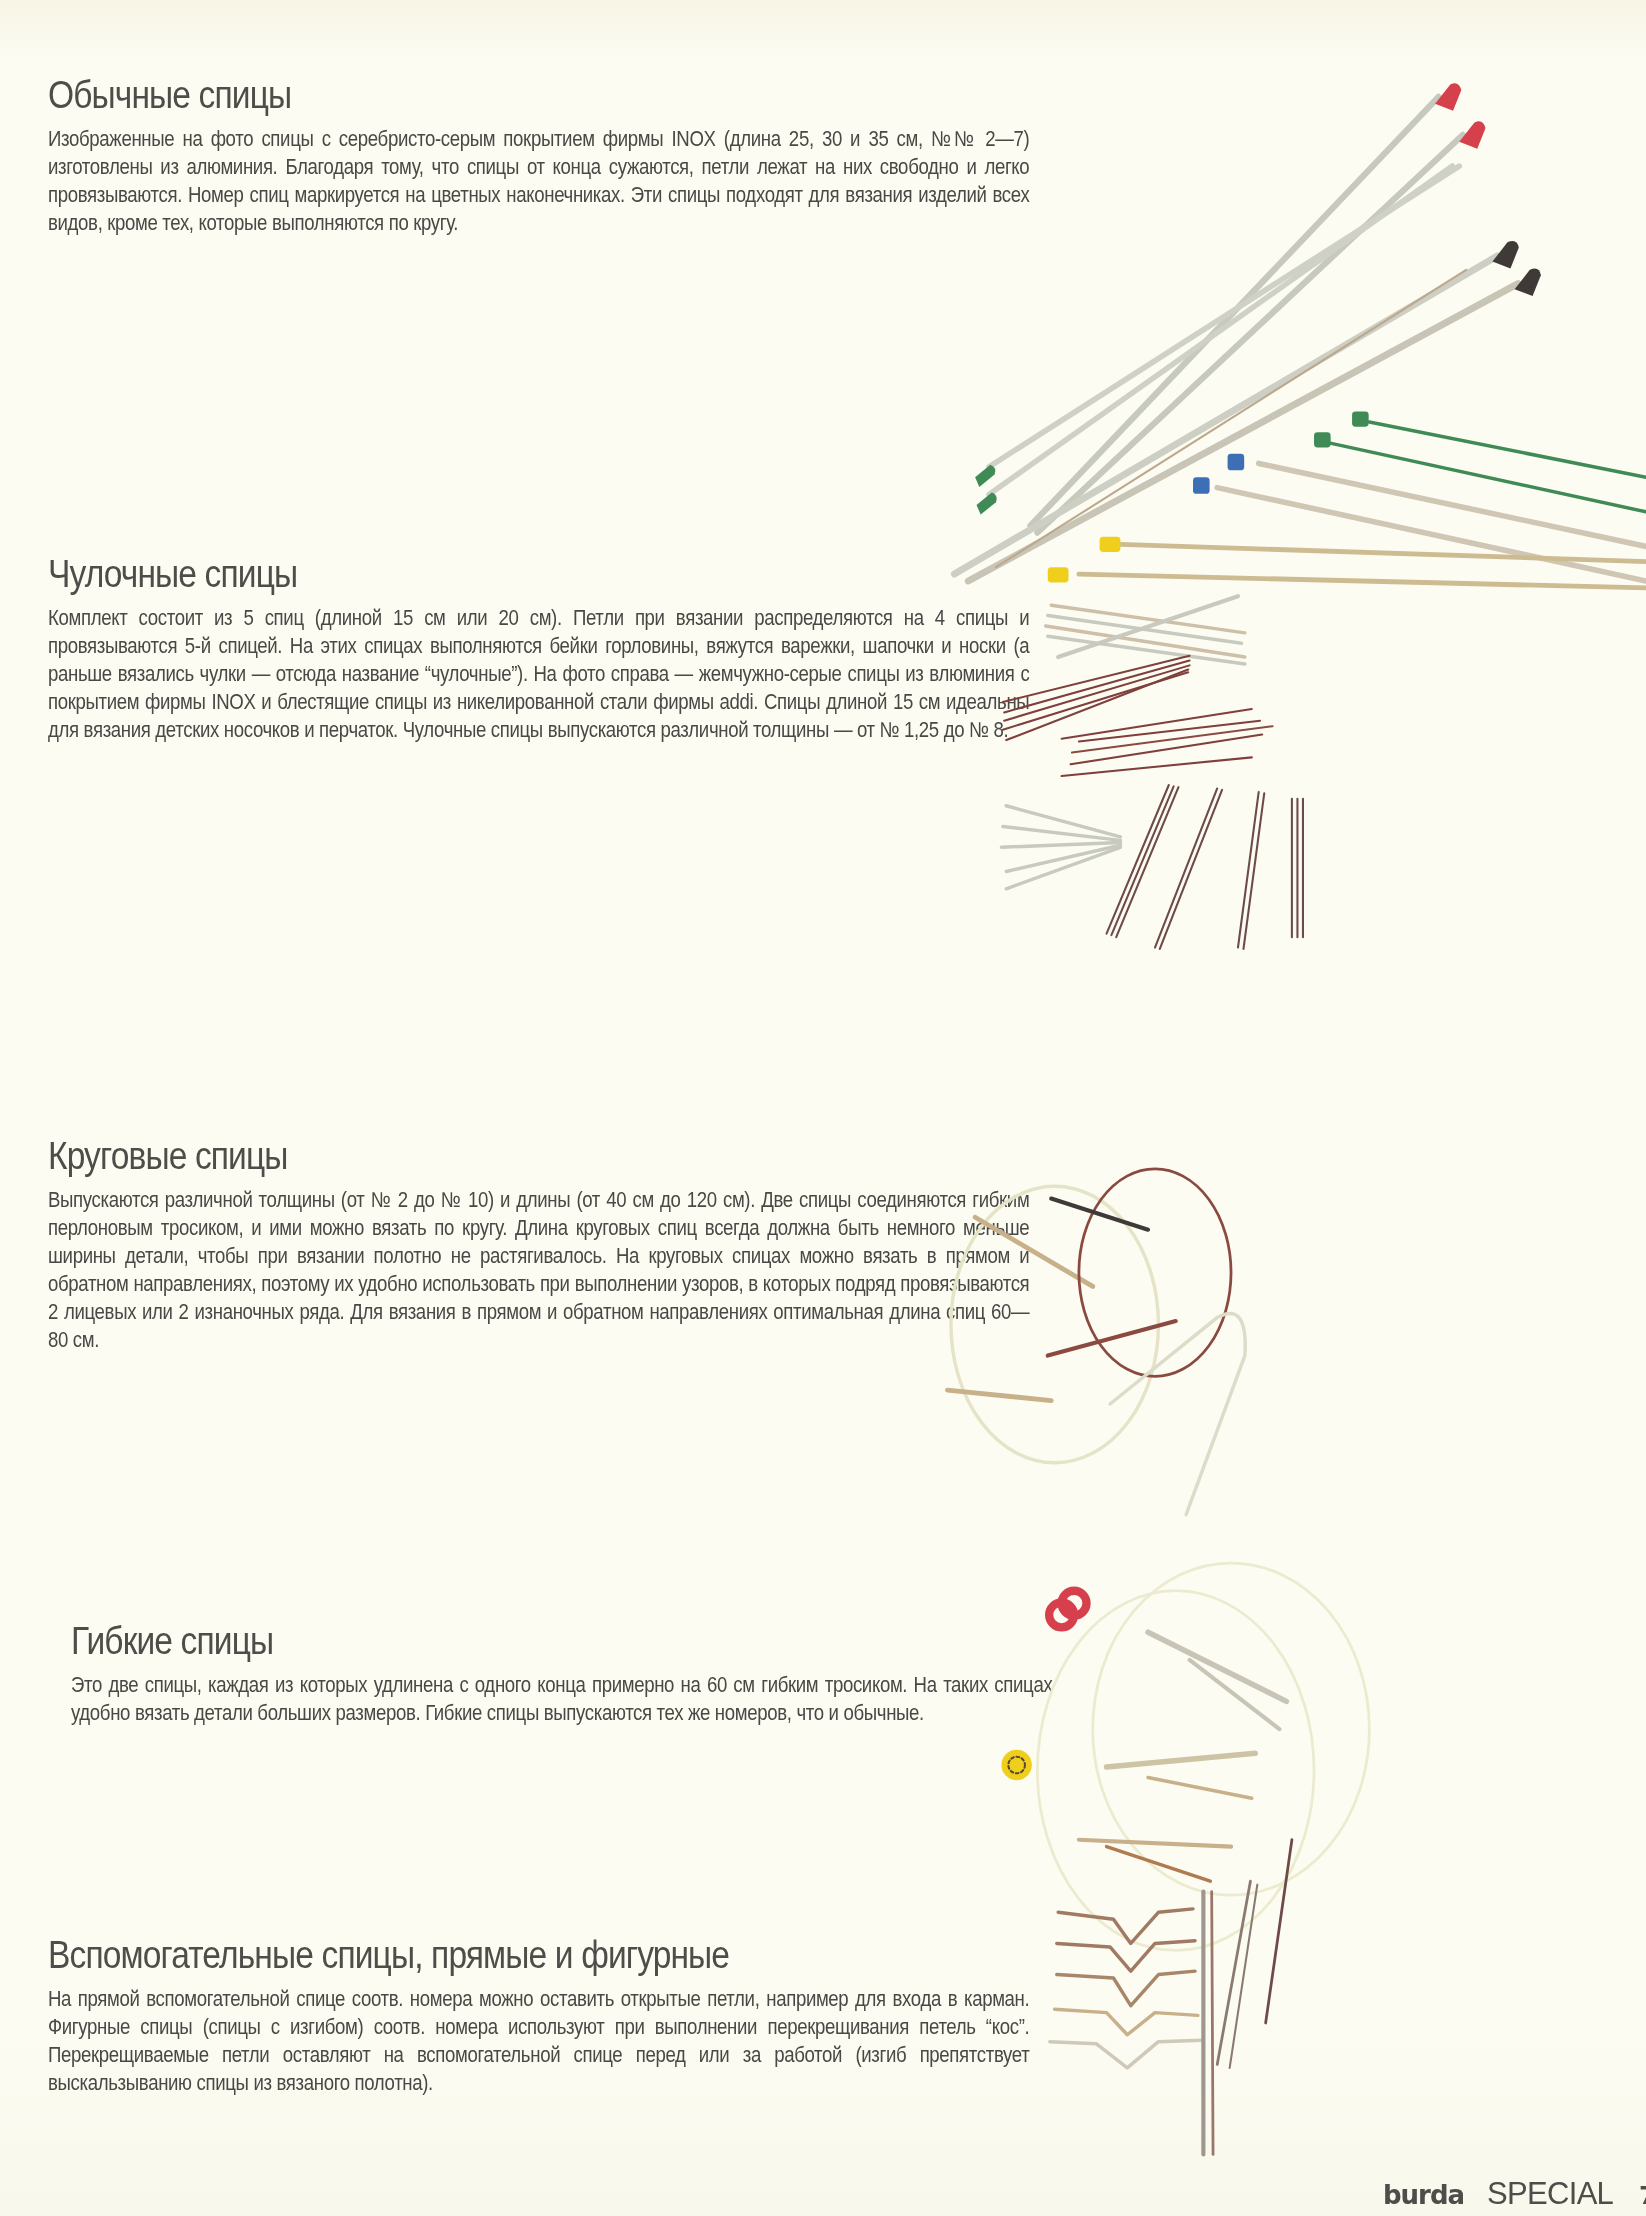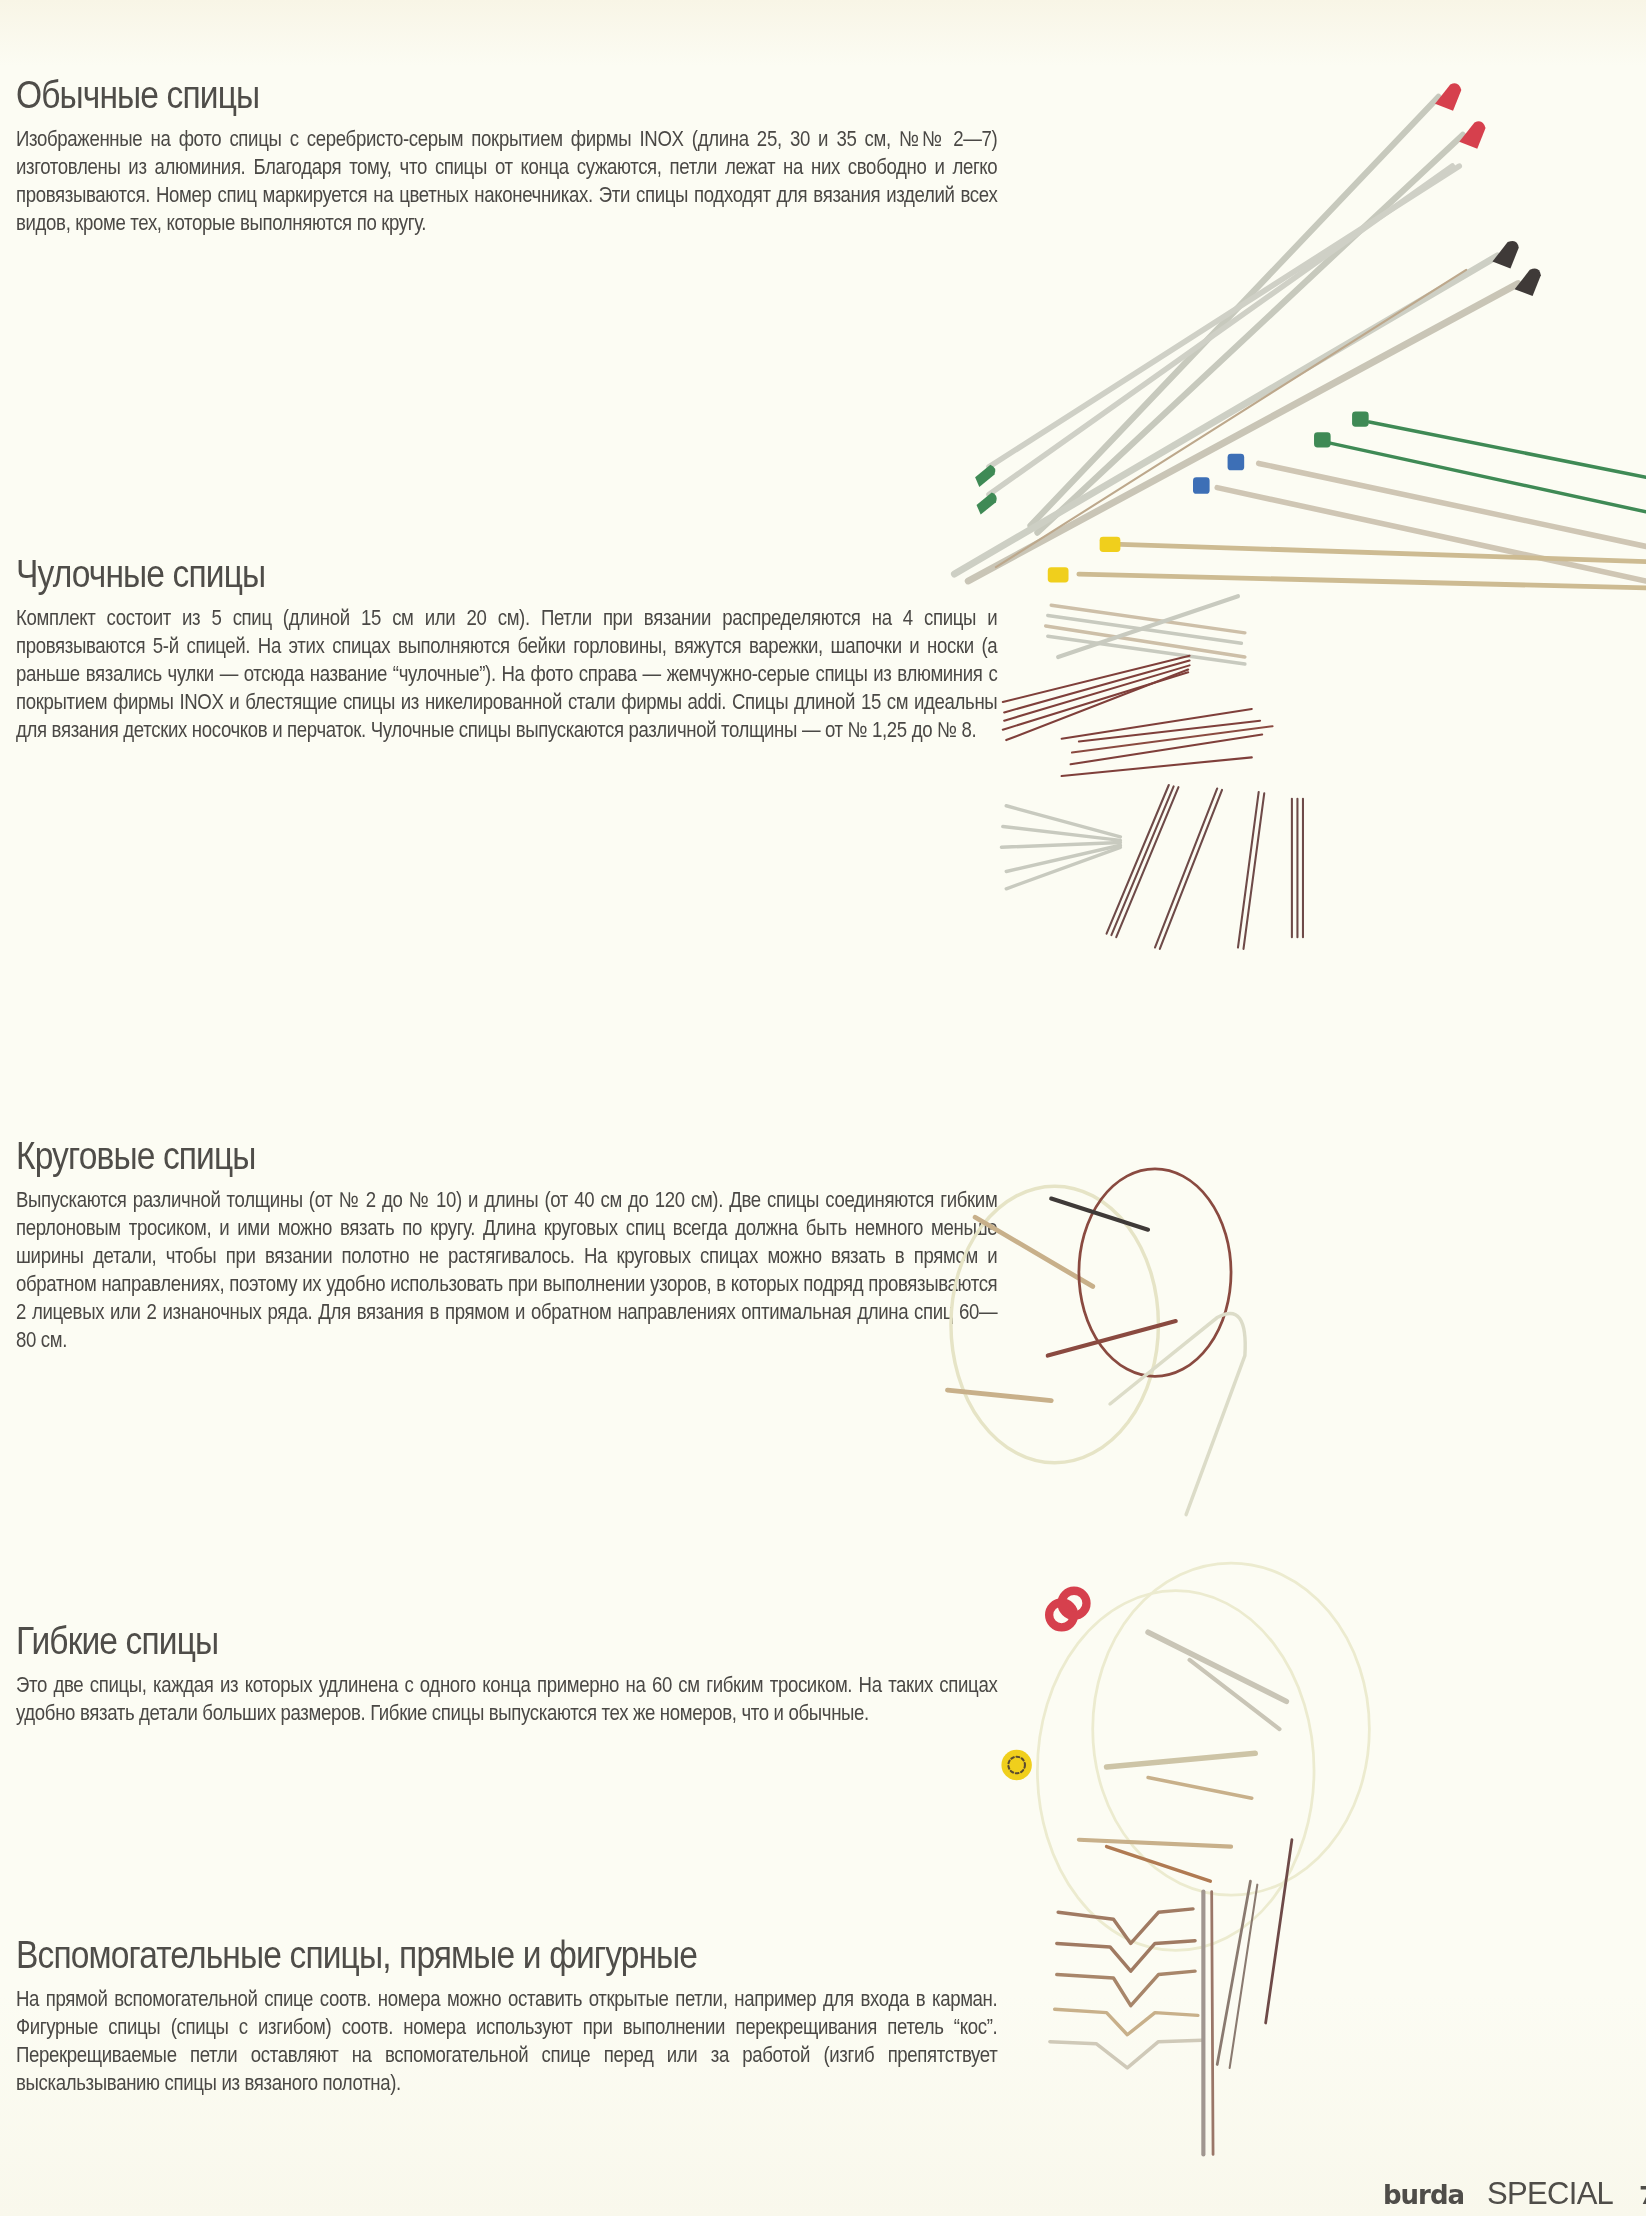--- a/index.html
+++ b/index.html
@@ -9,21 +9,21 @@
     position: relative;
     overflow: hidden;
     font-family: "Liberation Sans", "DejaVu Sans", sans-serif;
     color: #4a4845;
   }
   .page-tint {
     position: absolute; inset: 0;
     background: linear-gradient(180deg, #f8f5e6 0%, #fcfcf3 3%, #fcfcf3 90%, #f9f8ec 100%);
   }
   .section {
-    position: absolute; left: 16px; width: 982px;
+    position: absolute; left: 48px; width: 982px;
   }
   .section h2 {
     margin: 0 0 8.3px 0;
     font-weight: normal;
     font-size: 39px;
     letter-spacing: -1px;
     color: #4f4d49;
     transform: scaleX(0.86);
     transform-origin: left top;
     white-space: nowrap;
@@ -35,21 +35,21 @@
     color: #4a4845;
     text-align: justify;
     letter-spacing: -0.4px;
     width: 1128px;
     transform: scaleX(0.87);
     transform-origin: left top;
   }
   #sec-regular { top: 73px; }
   #sec-stocking { top: 552px; }
   #sec-circular { top: 1134px; }
-  #sec-flexible { top: 1619px; }
+  #sec-flexible { top: 1619px; margin-left: 23px; }
   #sec-cable { top: 1926px; margin-top: 7px; }
 
   .illustration {
     position: absolute; left: 0; top: 0; width: 1646px; height: 2216px;
     pointer-events: none;
   }
   .footer {
     position: absolute; left: 1383px; top: 2176px;
     display: flex; align-items: baseline; gap: 23px;
     color: #4f4d49;

